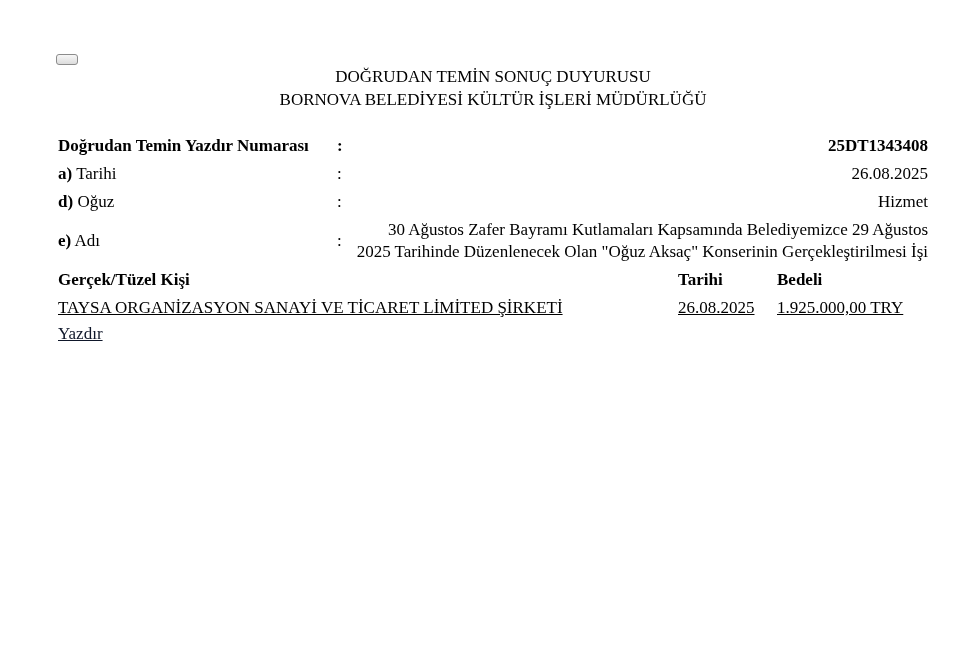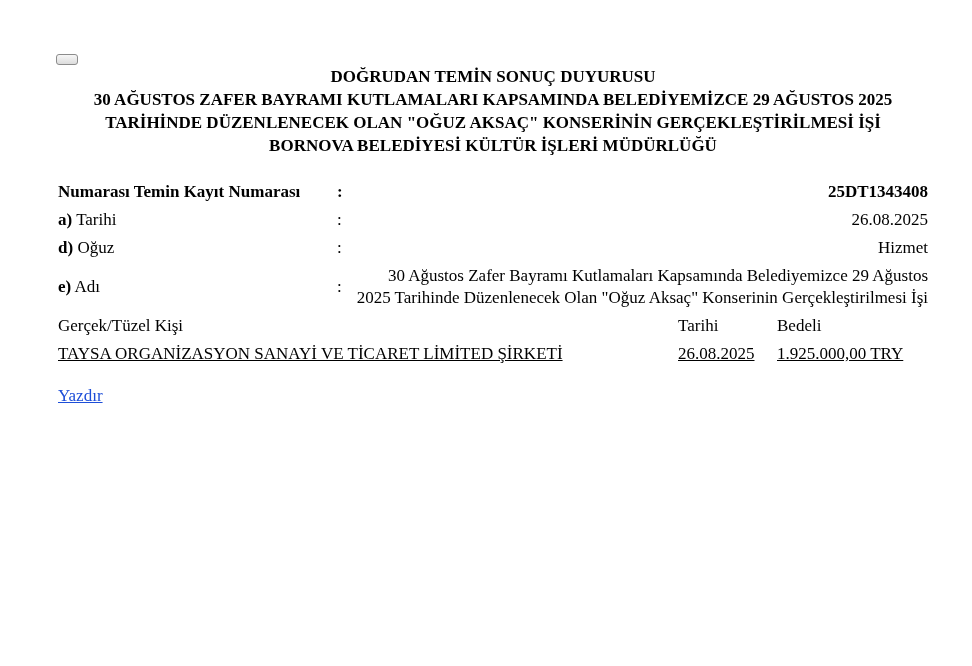--- a/index.html
+++ b/index.html
@@ -24,21 +24,21 @@
     border: 1px solid #8c8c8c;
     border-radius: 3px;
     background: linear-gradient(#f7f7f7, #dcdcdc);
     cursor: pointer;
   }
 
   .doc-header {
     width: 810px;
     margin: 0 auto;
     text-align: center;
-    font-weight: bold;
+    font-weight: normal;
     font-size: 17px;
     line-height: 23px;
   }
 
   .kv-table {
     width: 870px;
     margin-top: 21px;
     border-collapse: collapse;
     table-layout: fixed;
   }
@@ -60,53 +60,52 @@
     border-collapse: collapse;
     table-layout: fixed;
   }
   .contract-table th, .contract-table td {
     text-align: left;
     padding: 3px 0;
     line-height: 22px;
     font-size: 17px;
     vertical-align: top;
   }
-  .contract-table th { font-weight: normal; }
+  .contract-table th { font-weight: bold; }
   .nowrap { white-space: nowrap; text-decoration: underline; }
 
   .print-link {
     display: inline-block;
-    margin-top: 17px;
-    color: #1d4ed8;
+    margin-top: 1px;
+    color: #0f172a;
     text-decoration: underline;
     line-height: 22px;
     cursor: pointer;
   }
 </style>
 </head>
 <body>
 
 <div class="page">
 
   <button class="mini-btn"></button>
 
   <div class="doc-header">
     <div>DOĞRUDAN TEMİN SONUÇ DUYURUSU</div>
-    <div>30 AĞUSTOS ZAFER BAYRAMI KUTLAMALARI KAPSAMINDA BELEDİYEMİZCE 29 AĞUSTOS 2025 TARİHİNDE DÜZENLENECEK OLAN "OĞUZ AKSAÇ" KONSERİNİN GERÇEKLEŞTİRİLMESİ İŞİ</div>
     <div>BORNOVA BELEDİYESİ KÜLTÜR İŞLERİ MÜDÜRLÜĞÜ</div>
   </div>
 
   <table class="kv-table">
     <colgroup>
         <col class="col-label">
         <col>
       </colgroup>
     <tbody>
       <tr>
-        <td class="bold">Numarası Temin Kayıt Numarası</td>
+        <td class="bold">Doğrudan Temin Yazdır Numarası</td>
         <td>
           <div class="vwrap bold">
             <div class="vtext">25DT1343408</div>
           </div>
         </td>
       </tr>
       <tr>
         <td><b>a)</b> <span>Tarihi</span></td>
         <td>
           <div class="vwrap">

